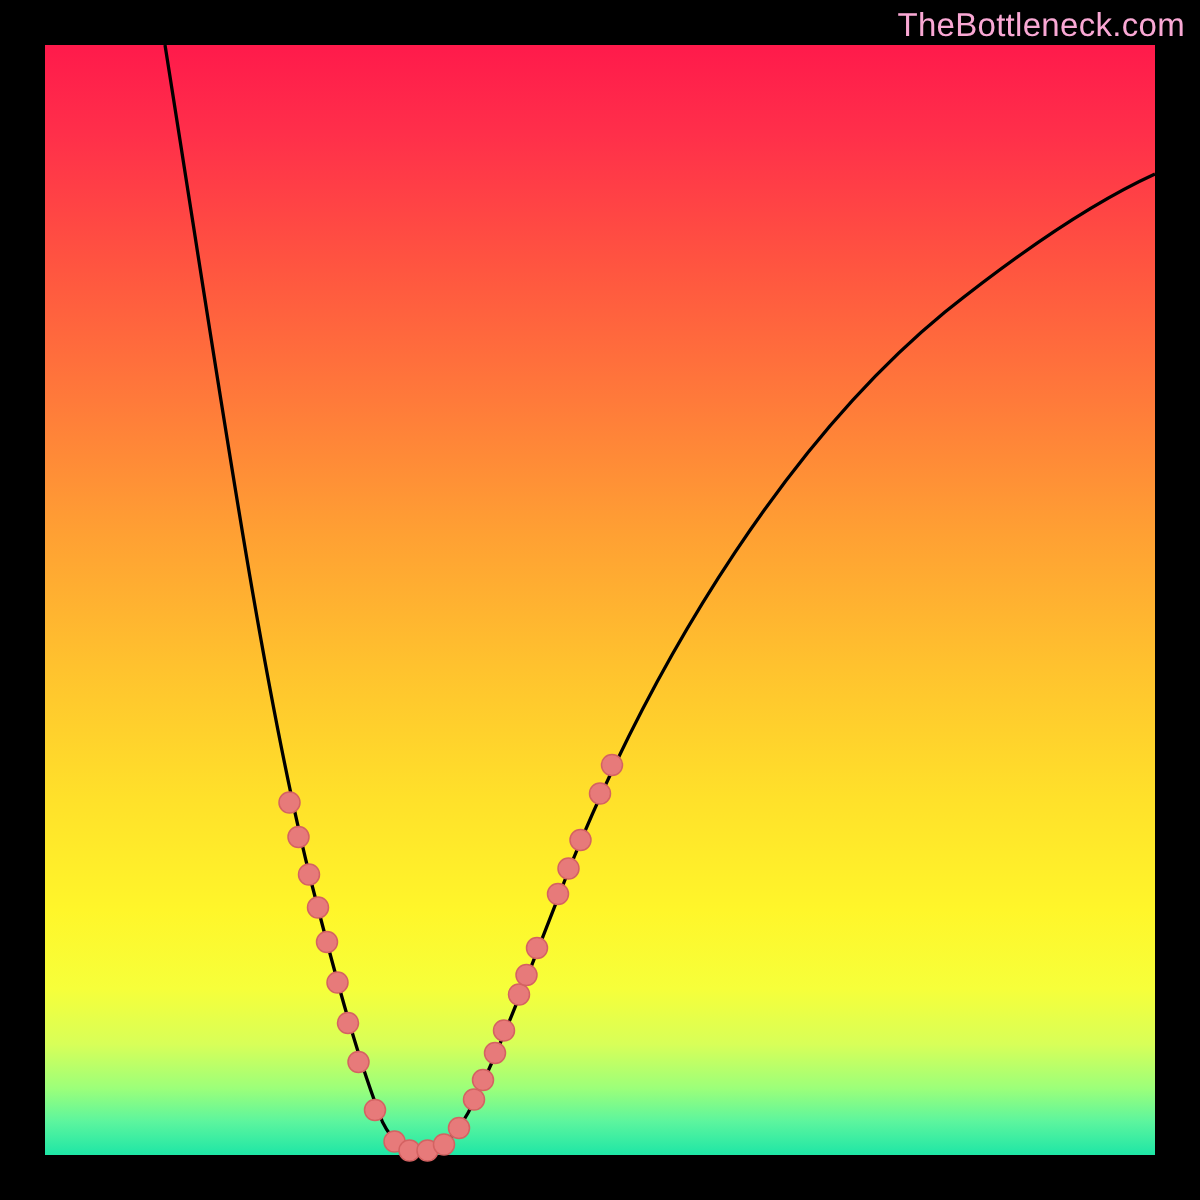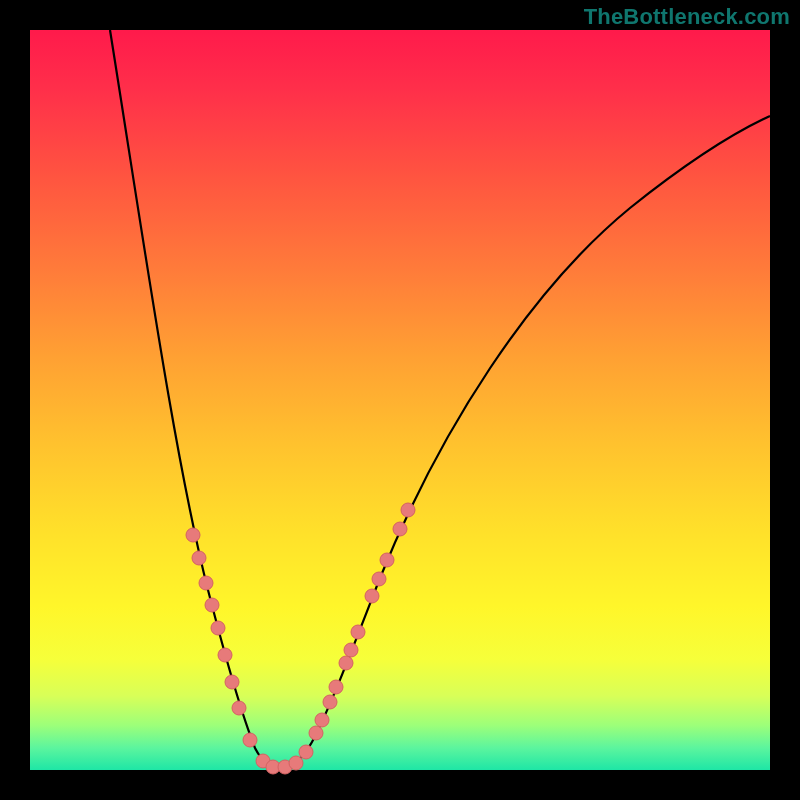--- a/index.html
+++ b/index.html
@@ -30,23 +30,23 @@
       #d8ff58 90%,
       #9cff7a 94%,
       #5cf59e 97%,
       #1ee6a6 100%
     );
   }
   .watermark {
     position: absolute;
     top: 4px;
     right: 10px;
-    color: #0f766e;
+    color: #f9a8d4;
     font-size: 22px;
-    font-weight: 700;
+    font-weight: 400;
     letter-spacing: 0.2px;
     user-select: none;
   }
   svg.curve {
     position: absolute;
     left: 0;
     top: 0;
     width: 740px;
     height: 740px;
     overflow: visible;

